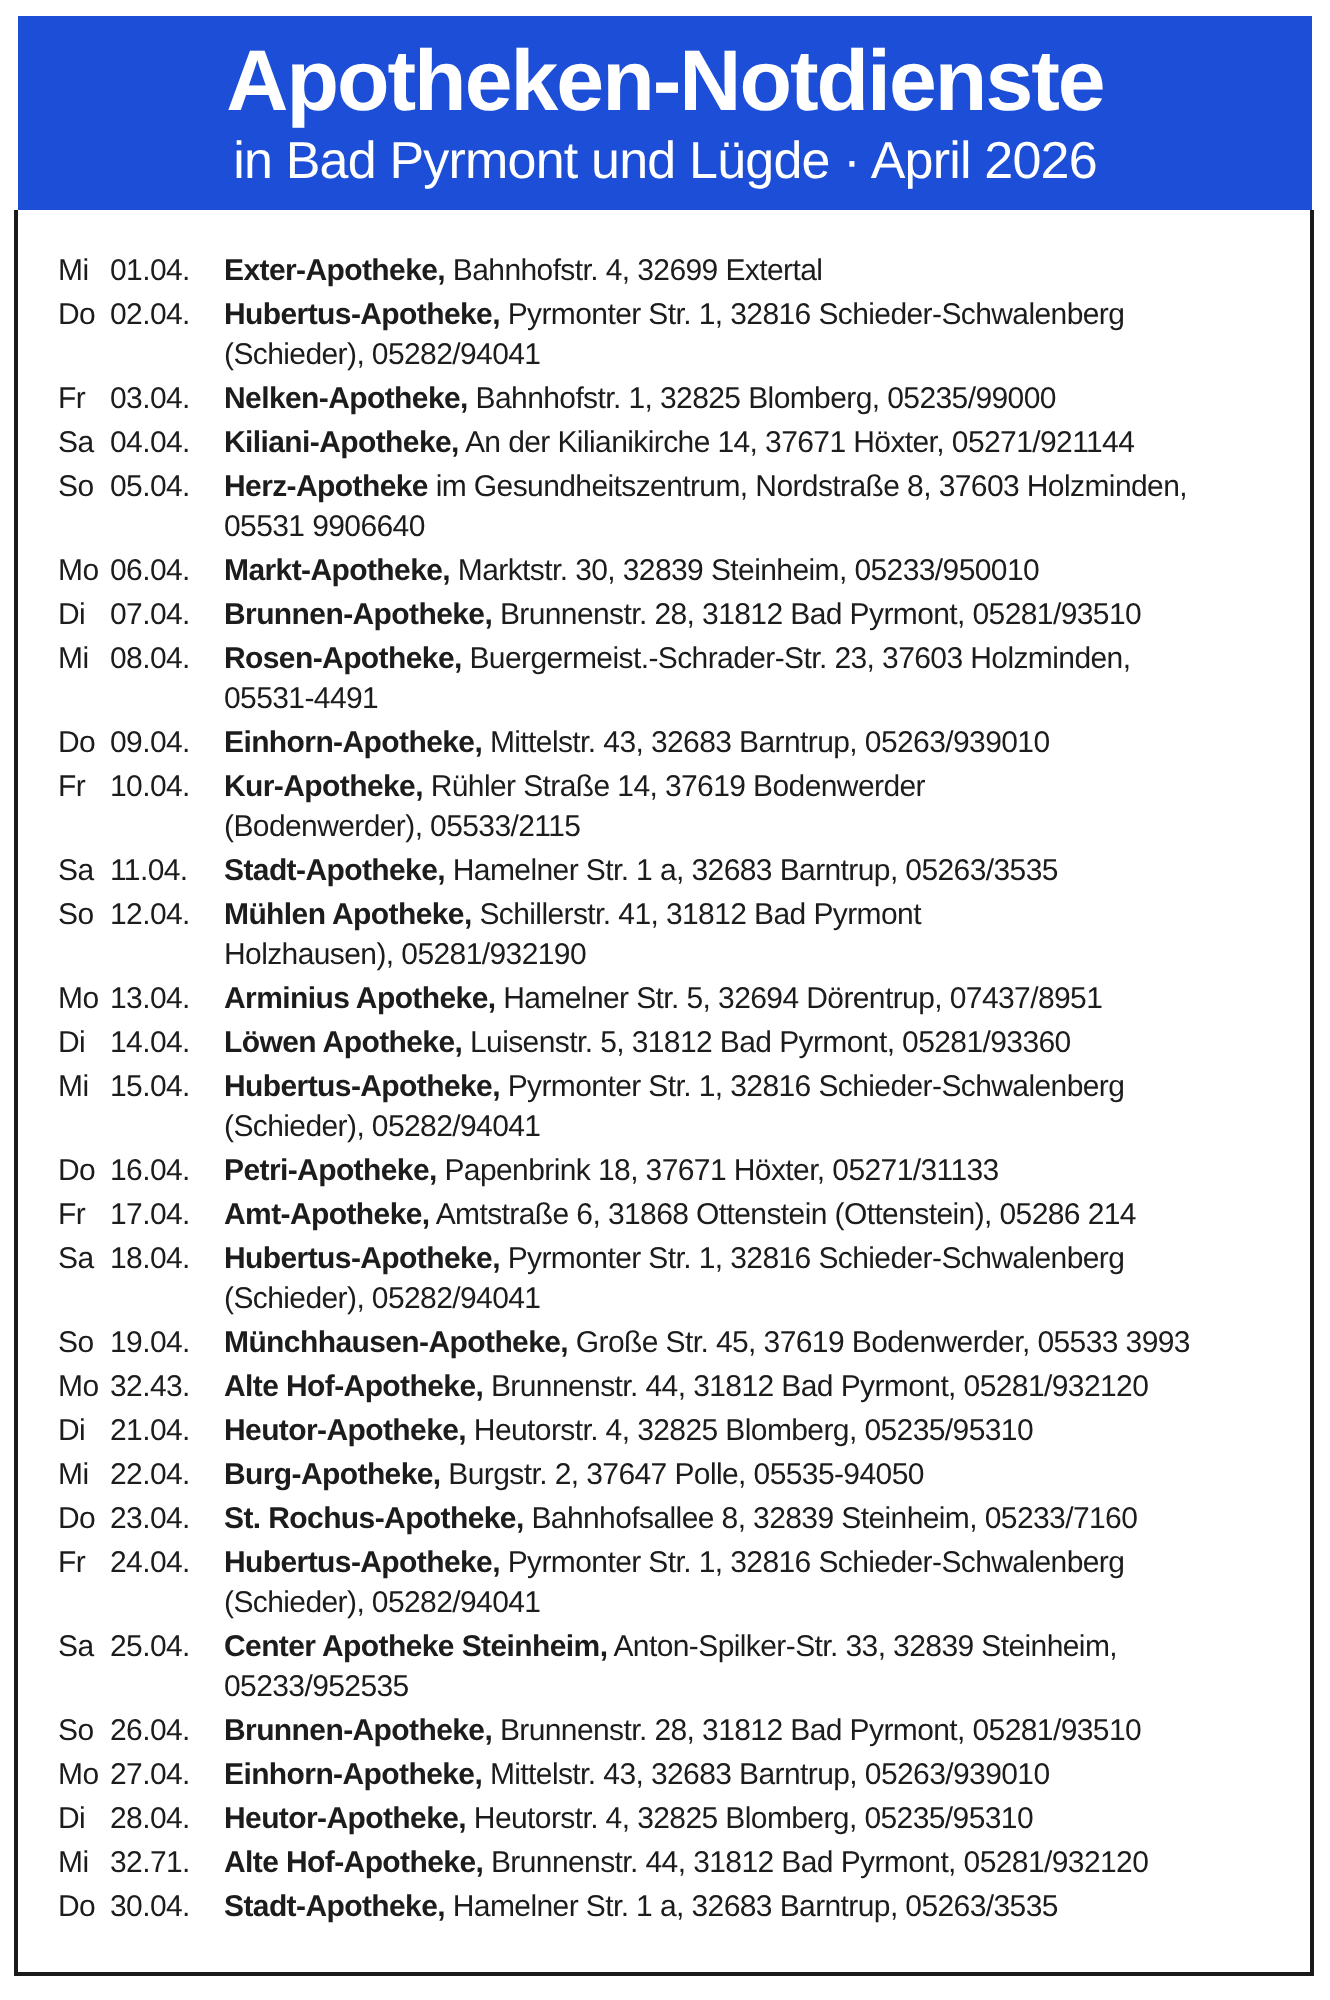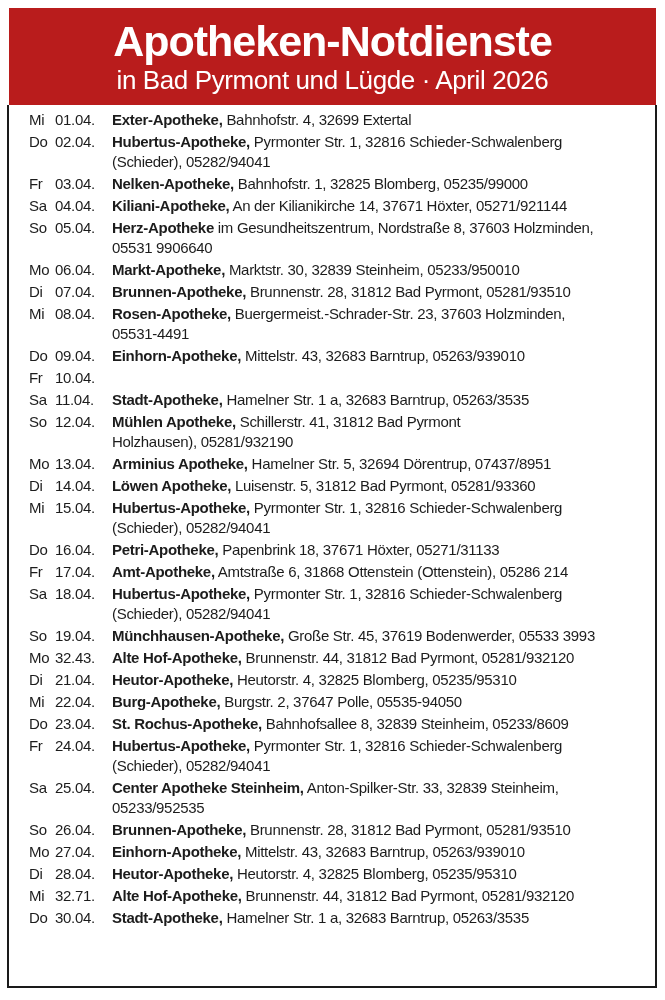--- a/index.html
+++ b/index.html
@@ -34,21 +34,21 @@
     font-weight: normal;
     letter-spacing: -0.4px;
     line-height: 31px;
   }
 
   .listbox {
     margin: 0 8px 0 7px;
     border: 2px solid #1a1a1a;
     border-top: none;
     height: 883px;
-    padding: 5px 14px 6px 20px;
+    padding: 21px 14px 6px 20px;
     overflow: hidden;
   }
   .row {
     display: flex;
     align-items: flex-start;
     margin-bottom: 2px;
     font-size: 15px;
     line-height: 20px;
     letter-spacing: -0.3px;
   }
@@ -56,21 +56,21 @@
   .date { flex: 0 0 57px; white-space: nowrap; }
   .text { flex: 1 1 auto; min-width: 0; }
   .text .l1, .text .l2 { display: block; white-space: nowrap; overflow: hidden; }
   .text b { font-weight: bold; }
 </style>
 </head>
 <body>
 
 <div class="page">
 
-  <div class="banner" style="background: #b91c1c; color: rgb(255, 255, 255);">
+  <div class="banner" style="background: #1d4ed8; color: rgb(255, 255, 255);">
     <div class="title">Apotheken-Notdienste</div>
     <div class="subtitle">in Bad Pyrmont und Lügde · April 2026</div>
   </div>
 
   <div class="listbox" style="border-color: rgb(26, 26, 26);">
       <div class="row">
         <span class="day">Mi</span>
         <span class="date">01.04.</span>
         <span class="text">
           <span class="l1"><b>Exter-Apotheke,</b><span> Bahnhofstr. 4, 32699 Extertal</span></span>
@@ -131,20 +131,24 @@
       <div class="row">
         <span class="day">Do</span>
         <span class="date">09.04.</span>
         <span class="text">
           <span class="l1"><b>Einhorn-Apotheke,</b><span> Mittelstr. 43, 32683 Barntrup, 05263/939010</span></span>
         </span>
       </div>
       <div class="row">
         <span class="day">Fr</span>
         <span class="date">10.04.</span>
+        <span class="text">
+          <span class="l1"><b>Kur-Apotheke,</b><span> Rühler Straße 14, 37619 Bodenwerder</span></span>
+          <span class="l2">(Bodenwerder), 05533/2115</span>
+        </span>
       </div>
       <div class="row">
         <span class="day">Sa</span>
         <span class="date">11.04.</span>
         <span class="text">
           <span class="l1"><b>Stadt-Apotheke,</b><span> Hamelner Str. 1 a, 32683 Barntrup, 05263/3535</span></span>
         </span>
       </div>
       <div class="row">
         <span class="day">So</span>
@@ -223,21 +227,21 @@
         <span class="day">Mi</span>
         <span class="date">22.04.</span>
         <span class="text">
           <span class="l1"><b>Burg-Apotheke,</b><span> Burgstr. 2, 37647 Polle, 05535-94050</span></span>
         </span>
       </div>
       <div class="row">
         <span class="day">Do</span>
         <span class="date">23.04.</span>
         <span class="text">
-          <span class="l1"><b>St. Rochus-Apotheke,</b><span> Bahnhofsallee 8, 32839 Steinheim, 05233/8609</span></span>
+          <span class="l1"><b>St. Rochus-Apotheke,</b><span> Bahnhofsallee 8, 32839 Steinheim, 05233/7160</span></span>
         </span>
       </div>
       <div class="row">
         <span class="day">Fr</span>
         <span class="date">24.04.</span>
         <span class="text">
           <span class="l1"><b>Hubertus-Apotheke,</b><span> Pyrmonter Str. 1, 32816 Schieder-Schwalenberg</span></span>
           <span class="l2">(Schieder), 05282/94041</span>
         </span>
       </div>

